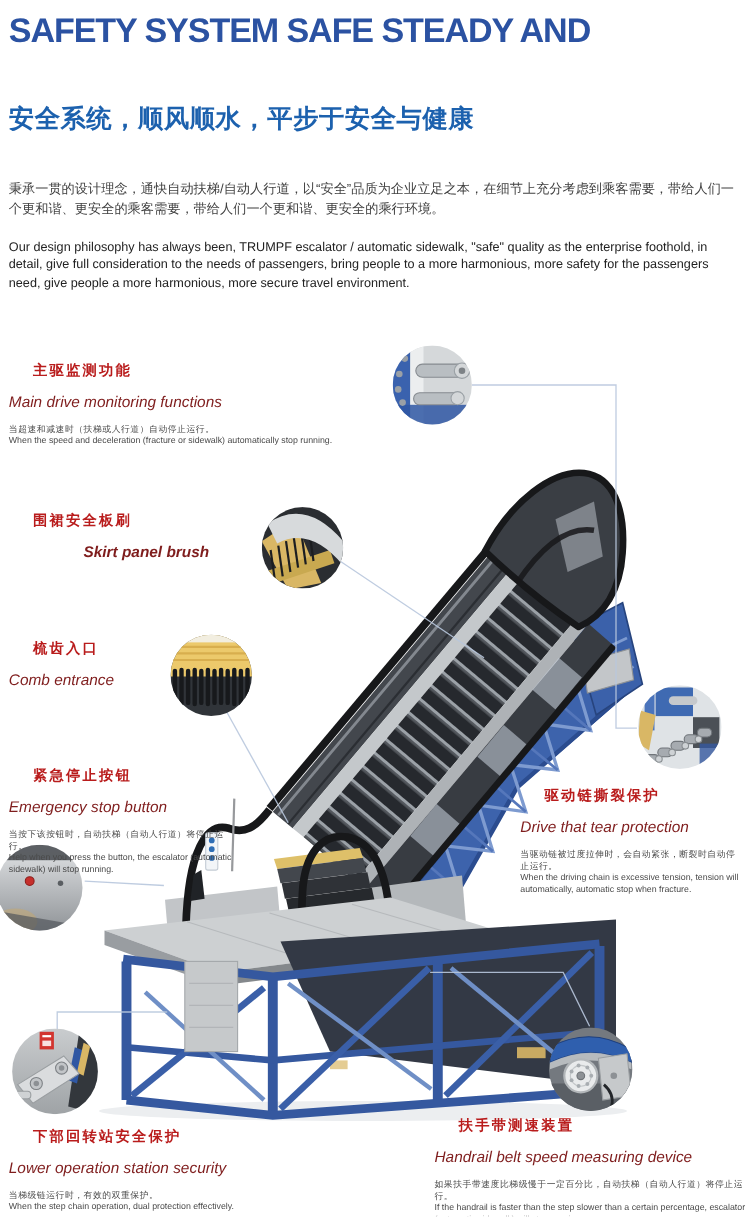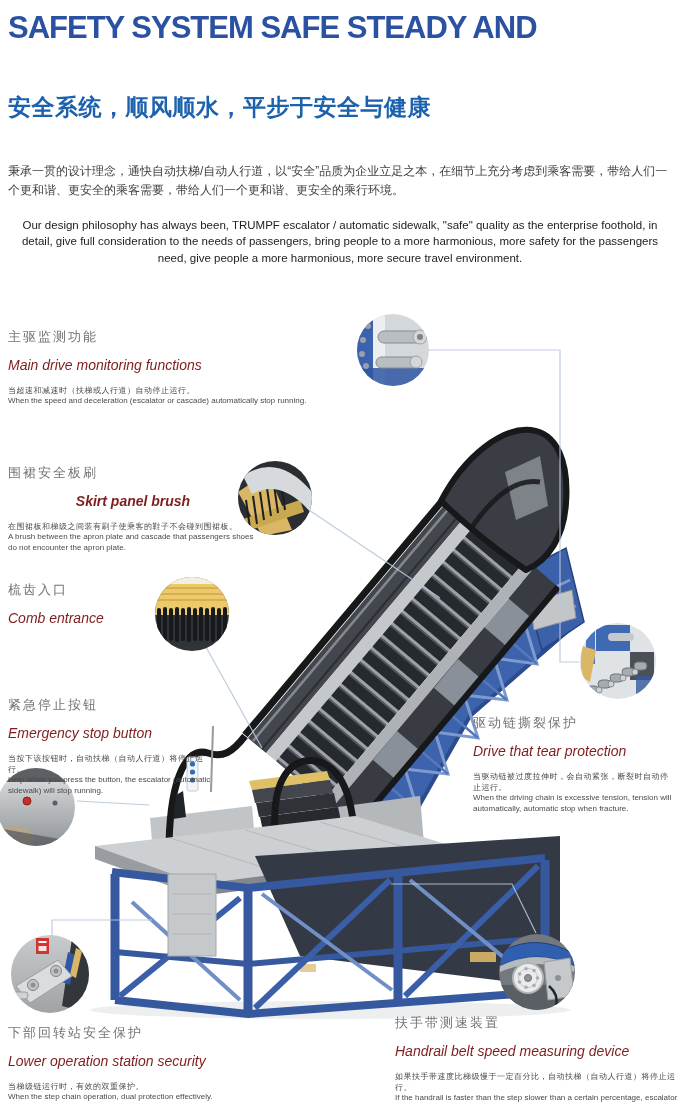--- a/index.html
+++ b/index.html
@@ -4,23 +4,23 @@
 <style>
   html,body{margin:0;padding:0;background:#ffffff;}
   #page{position:relative;width:680px;height:1106px;background:#ffffff;overflow:hidden;
         font-family:"Liberation Sans",sans-serif;}
   #art{position:absolute;left:0;top:0;z-index:1;}
   .txt{position:absolute;z-index:2;}
   .h1{font-size:31px;font-weight:bold;letter-spacing:-1px;color:#2b52a2;line-height:1.05;}
   .h2{font-size:25px;font-weight:400;letter-spacing:1px;color:#2b52a2;line-height:1.05;}
   .hcn{font-size:23px;font-weight:bold;letter-spacing:0.5px;color:#1c61ae;}
   .introcn{font-size:12px;color:#3f3f3f;line-height:1.62;}
-  .introen{font-size:11.5px;color:#222;line-height:1.42;text-align:center;}
+  .introen{font-size:11.5px;color:#222;line-height:1.42;}
   .feature{position:absolute;z-index:2;}
-  .fcn{font-size:13px;font-weight:normal;letter-spacing:2px;color:#737373;line-height:1.1;}
+  .fcn{font-size:13px;font-weight:bold;letter-spacing:2px;color:#b91c1c;line-height:1.1;margin-left:22px;}
   .fen{font-size:14px;color:#7f1d1d;margin-top:14px;line-height:1.1;font-style:italic;}
   .fen.b{font-weight:bold;text-align:center;}
   .fdesc{margin-top:11px;}
   .dcn{font-size:8px;color:#4a4a4a;letter-spacing:0.5px;line-height:1.4;}
   .den{font-size:8px;color:#4a4a4a;line-height:1.35;}
 </style>
 </head>
 <body>
 
 <div id="page">
@@ -287,31 +287,27 @@
   <div class="txt hcn" style="left:8px;top:92px">安全系统，顺风顺水，平步于安全与健康</div>
 
   <div class="txt introcn" style="left:8px;top:162px;width:664px">秉承一贯的设计理念，通快自动扶梯/自动人行道，以“安全”品质为企业立足之本，在细节上充分考虑到乘客需要，带给人们一个更和谐、更安全的乘客需要，带给人们一个更和谐、更安全的乘行环境。</div>
   <div class="txt introen" style="left:8px;top:217px;width:664px">Our design philosophy has always been, TRUMPF escalator / automatic sidewalk, "safe" quality as the enterprise foothold, in detail, give full consideration to the needs of passengers, bring people to a more harmonious, more safety for the passengers need, give people a more harmonious, more secure travel environment.</div>
 
   <div class="feature" style="left:8px;top:330px;width:470px">
     <div class="fcn">主驱监测功能</div>
     <div class="fen">Main drive monitoring functions</div>
     <div class="fdesc">
       <div class="dcn">当超速和减速时（扶梯或人行道）自动停止运行。</div>
-      <div class="den">When the speed and deceleration (escalator or cascade) automatically stop running.</div>
+      <div class="den">When the speed and deceleration (fracture or sidewalk) automatically stop running.</div>
     </div>
   </div>
 
   <div class="feature" style="left:8px;top:466px;width:250px">
     <div class="fcn">围裙安全板刷</div>
     <div class="fen b">Skirt panel brush</div>
-    <div class="fdesc">
-      <div class="dcn">在围裙板和梯级之间装有刷子使乘客的鞋子不会碰到围裙板。</div>
-      <div class="den">A brush between the apron plate and cascade that passengers shoes do not encounter the apron plate.</div>
-    </div>
   </div>
 
   <div class="feature" style="left:8px;top:583px;width:128px">
     <div class="fcn">梳齿入口</div>
     <div class="fen">Comb entrance</div>
   </div>
 
   <div class="feature" style="left:8px;top:698px;width:205px">
     <div class="fcn">紧急停止按钮</div>
     <div class="fen">Emergency stop button</div>

